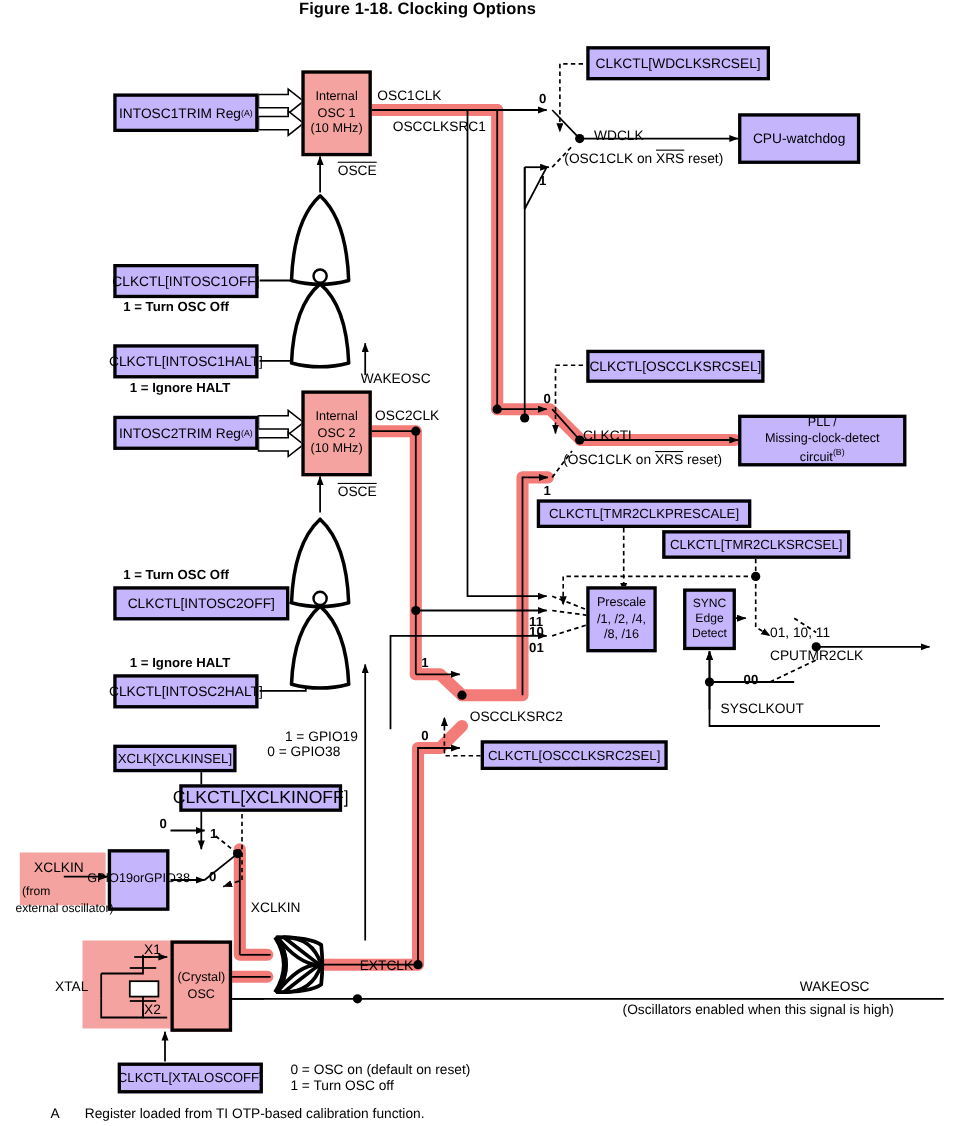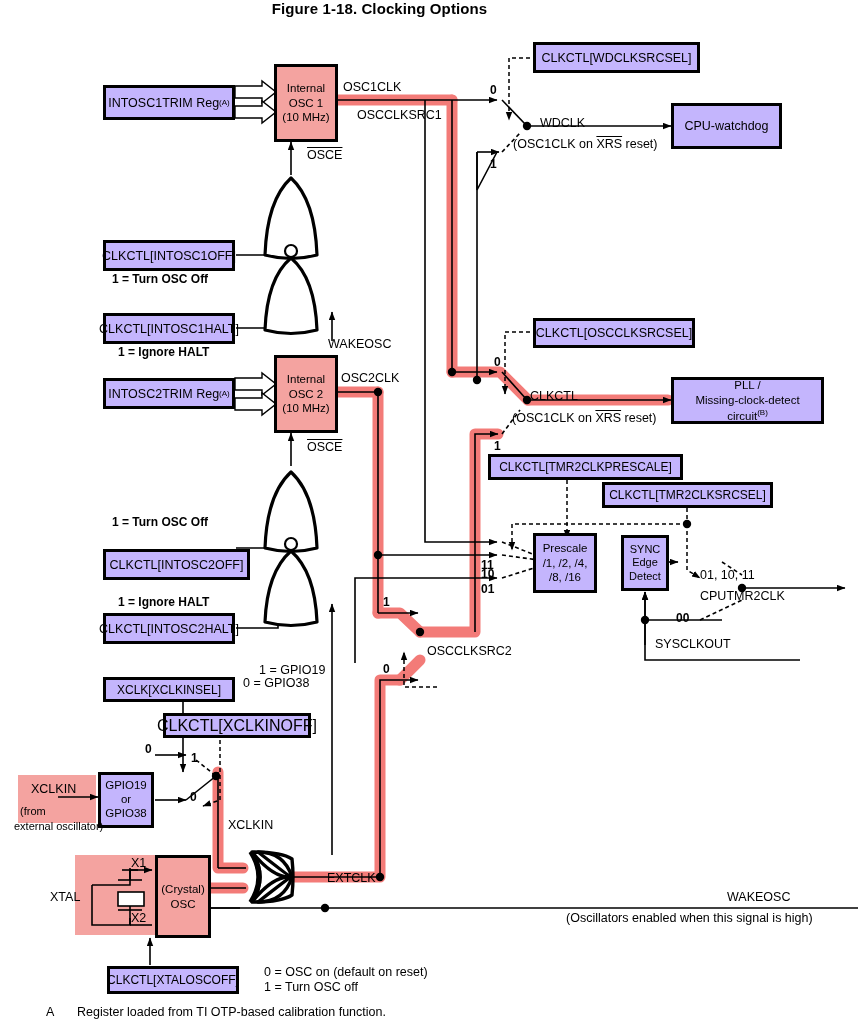--- a/index.html
+++ b/index.html
@@ -288,21 +288,21 @@
 
   <div class="box" style="left:533px;top:318px;width:162px;height:30px;">
     <span>CLKCTL[OSCCLKSRCSEL]</span>
   </div>
 
   <div class="box" style="left:671px;top:377px;width:153px;height:47px;flex-direction:column;line-height:1.3;font-size:11.5px;">
     <span>PLL /</span>
     <span><span>Missing-clock-detect circuit</span><sup>(B)</sup></span>
   </div>
 
-  <div class="box" style="left:103px;top:549px;width:147px;height:31px;">
+  <div class="box" style="left:103px;top:533px;width:160px;height:31px;">
     <span>CLKCTL[INTOSC2OFF]</span>
   </div>
 
   <div class="box" style="left:103px;top:613px;width:132px;height:31px;">
     <span>CLKCTL[INTOSC2HALT]</span>
   </div>
 
   <div class="box" style="left:488px;top:454px;width:195px;height:26px;font-size:12px;">
     <span>CLKCTL[TMR2CLKPRESCALE]</span>
   </div>
@@ -316,30 +316,33 @@
     <span>/1, /2, /4,</span>
     <span>/8, /16</span>
   </div>
 
   <div class="box" style="left:621px;top:535px;width:48px;height:56px;flex-direction:column;line-height:1.2;font-size:11px;">
     <span>SYNC</span>
     <span>Edge</span>
     <span>Detect</span>
   </div>
 
-
-  <div class="box" style="left:103px;top:677px;width:132px;height:25px;font-size:12px;">
+  <div class="box" style="left:437px;top:673px;width:170px;height:27px;font-size:12px;">
+    <span>CLKCTL[OSCCLKSRC2SEL]</span>
+  </div>
+
+  <div class="box" style="left:103px;top:677px;width:112px;height:25px;font-size:12px;">
     <span>XCLK[XCLKINSEL]</span>
   </div>
 
   <div class="box" style="left:163px;top:713px;width:148px;height:25px;font-size:16px;">
     <span>CLKCTL[XCLKINOFF]</span>
   </div>
 
-  <div class="box" style="left:98px;top:772px;width:56px;height:56px;flex-direction:column;line-height:1.2;font-size:11.5px;">
+  <div class="box" style="left:98px;top:772px;width:56px;height:56px;flex-direction:row;line-height:1.2;font-size:11.5px;">
     <span>GPIO19</span>
     <span>or</span>
     <span>GPIO38</span>
   </div>
 
   <div class="box" style="left:107px;top:966px;width:132px;height:28px;font-size:12px;">
     <span>CLKCTL[XTALOSCOFF]</span>
   </div>
 
   <div class="tx" style="left:343px;top:80px;">OSC1CLK</div>

